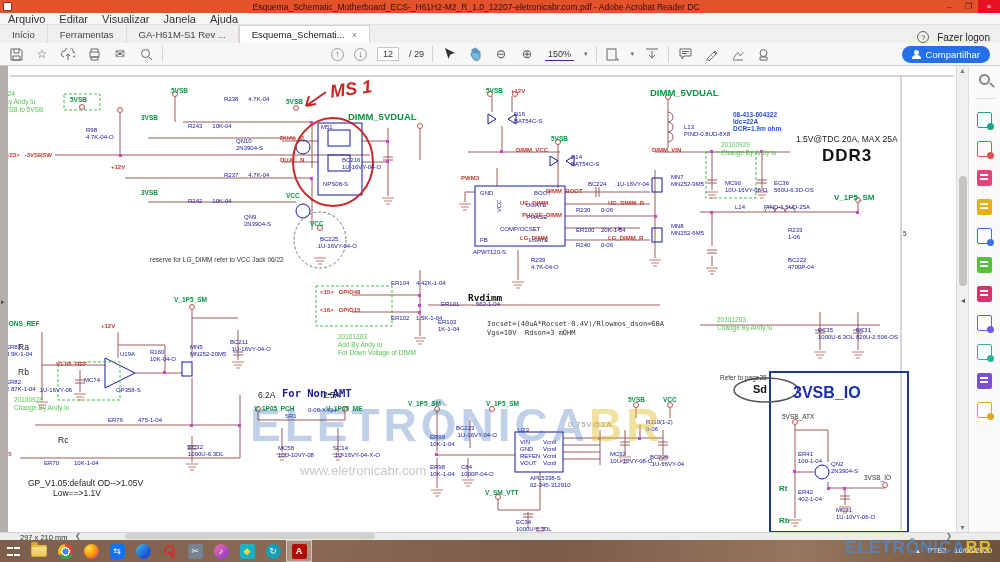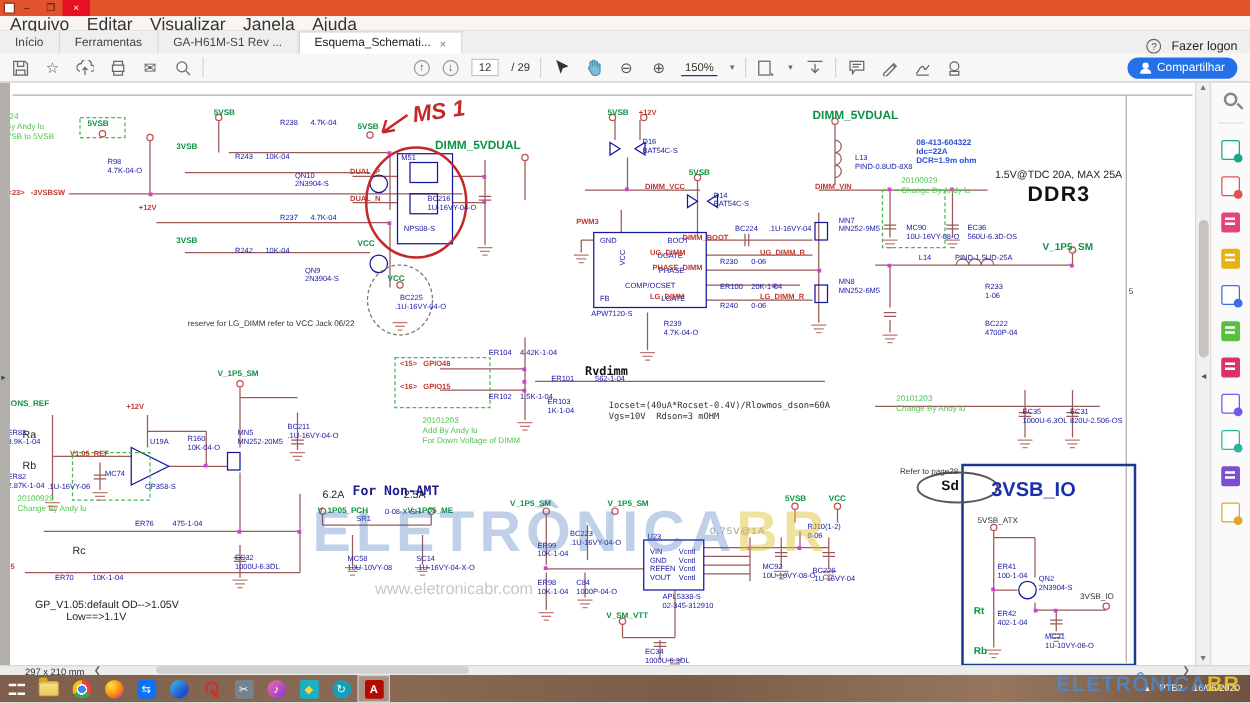--- a/index.html
+++ b/index.html
@@ -5,21 +5,21 @@
   *{margin:0;padding:0;box-sizing:border-box;}
   html,body{width:1000px;height:562px;overflow:hidden;}
   body{position:relative;font-family:"Liberation Sans",sans-serif;background:#fff;}
   
   .titlebar{position:absolute;left:0;top:0;width:1000px;height:13px;background:#e2532c;z-index:50;display:flex;align-items:center;}
   .titlebar .appicon{width:9px;height:9px;margin-left:3px;background:#fff;border:1px solid #8a2f12;border-radius:1px;}
   .titlebar .ttl{flex:1;text-align:center;font-size:8.5px;color:#2d1208;white-space:nowrap;overflow:hidden;}
   .wbtn{width:19px;height:13px;font-size:8px;color:#3a160a;display:flex;align-items:center;justify-content:center;cursor:default;}
   .wbtn.close{background:#e81123;color:#fff;width:22px;}
   .menubar{position:absolute;left:0;top:13px;width:1000px;height:12px;background:#f7f6f5;border-bottom:1px solid #e3e1de;z-index:50;display:flex;align-items:center;gap:14px;padding-left:8px;}
-  .menubar span{font-size:14px;color:#333;}
+  .menubar span{font-size:11px;color:#333;}
   .tabbar{position:absolute;left:0;top:25px;width:1000px;height:18px;background:#f1efed;z-index:50;display:flex;align-items:flex-end;}
   .tab{height:18px;display:flex;align-items:center;padding:0 12px;font-size:9.5px;color:#444;border-right:1px solid #ddd9d5;}
   .tab.active{background:#fff;border:1px solid #d6d2ce;border-bottom:none;color:#222;}
   .tab .x{margin-left:7px;color:#777;font-size:9px;}
   .tab-right{margin-left:auto;display:flex;align-items:center;gap:8px;padding-right:10px;}
   .helpq{width:12px;height:12px;border:1px solid #666;border-radius:50%;font-size:8px;color:#555;display:flex;align-items:center;justify-content:center;}
   .logon{font-size:10px;color:#222;}
   .toolbar{position:absolute;left:0;top:43px;width:1000px;height:23px;background:#f8f7f6;border-bottom:1px solid #cfccc8;z-index:50;display:flex;align-items:center;}
   .tbgrp{display:flex;align-items:center;gap:10px;padding:0 8px;}
   .tbsep{width:1px;height:16px;background:#d8d5d1;}
@@ -470,20 +470,21 @@
     <span class="lb hand" style="left: 330px; top: 80px;">MS 1</span>
   </div>
 
 <div class="wm" style="left:250px;top:398px;font-size:46px;letter-spacing:4px;">
   <span class="b">ELETRÔNICA</span><span class="y">BR</span>
 </div>
 <div class="wmurl" style="left:300px;top:445px;">www.eletronicabr.com</div>
 
 <div class="titlebar">
   <div class="appicon"></div>
+  <div class="ttl">Esquema_Schematic_Motherboard_ECS-_H61H2-M2_R_1.0_12207-eletronicabr.com.pdf - Adobe Acrobat Reader DC</div>
   <div class="wbtn">–</div>
   <div class="wbtn">❐</div>
   <div class="wbtn close">×</div>
 </div>
 <div class="menubar" id="menubar">
     <span>Arquivo</span>
     <span>Editar</span>
     <span>Visualizar</span>
     <span>Janela</span>
     <span>Ajuda</span>

